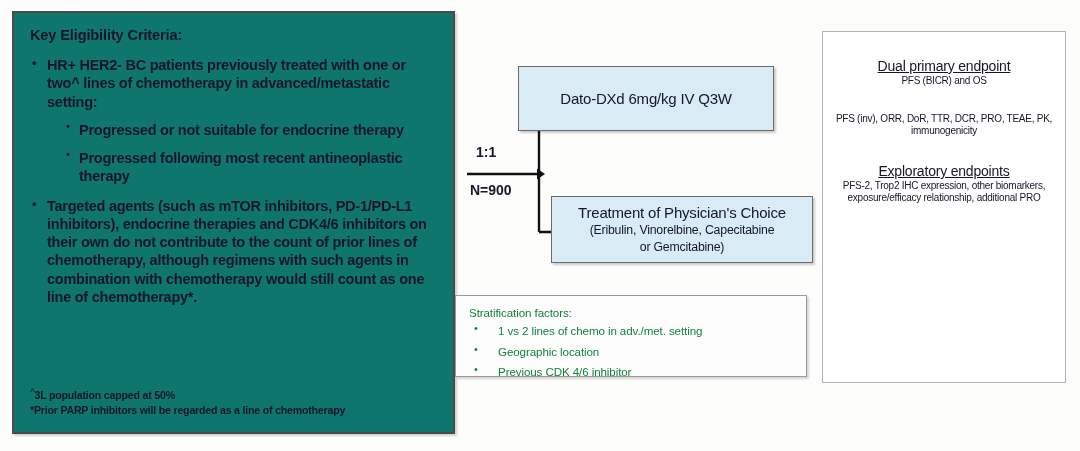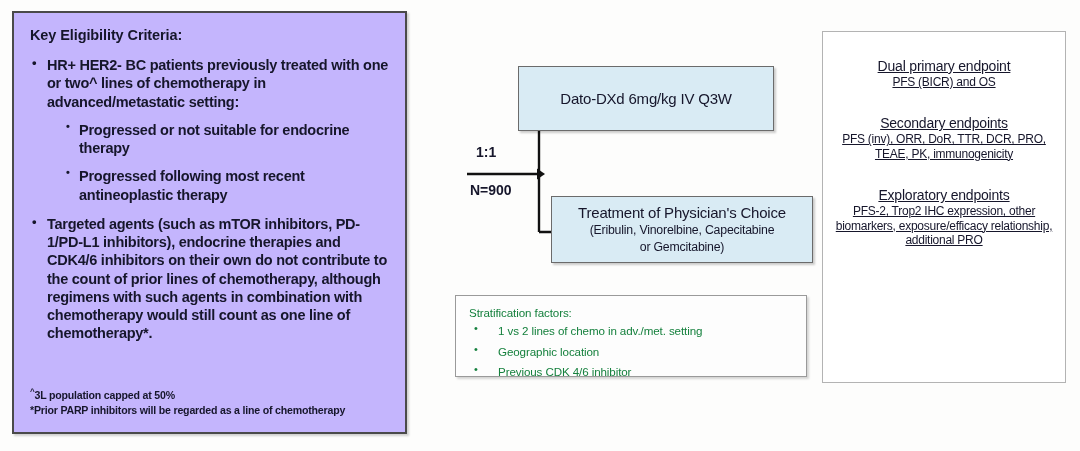--- a/index.html
+++ b/index.html
@@ -15,24 +15,24 @@
     font-family: "Liberation Sans", sans-serif;
     color: #16162b;
     overflow: hidden;
   }
 
   
   #eligibility-box {
     position: absolute;
     left: 12px;
     top: 11px;
-    width: 395px;
+    width: 443px;
     height: 423px;
     border: 2px solid #4a4a4a;
-    background: #c4b5fd;
+    background: #0f766e;
     box-sizing: border-box;
     box-shadow: 2px 2px 2px rgba(0,0,0,0.18);
     padding: 14px 14px 6px 16px;
   }
   .elig-title {
     font-size: 14.5px;
     font-weight: bold;
     letter-spacing: -0.1px;
     margin-bottom: 13px;
   }
@@ -205,24 +205,23 @@
     text-align: center;
   }
   .ep-group { margin-bottom: 26px; }
   .ep-heading {
     font-size: 14px;
     text-decoration: underline;
     letter-spacing: -0.2px;
     margin-bottom: 1px;
   }
   .ep-body {
-    font-size: 12px;
+    font-size: 10px;
     line-height: 1.2;
     letter-spacing: -0.25px;
-    text-decoration: underline;
   }
 </style>
 </head>
 <body>
 
 <div id="page">
 
   <div id="eligibility-box">
     <div class="elig-title">Key Eligibility Criteria:</div>
 
@@ -279,21 +278,20 @@
       <li>Previous CDK 4/6 inhibitor</li>
     </ul>
   </div>
 
   <div id="endpoints-box">
     <div class="ep-group">
       <div class="ep-heading">Dual primary endpoint</div>
       <div class="ep-body">PFS (BICR) and OS</div>
     </div>
     <div class="ep-group">
-      <div class="ep-heading">Secondary endpoints</div>
       <div class="ep-body">PFS (inv), ORR, DoR, TTR, DCR, PRO, TEAE, PK, immunogenicity</div>
     </div>
     <div class="ep-group">
       <div class="ep-heading">Exploratory endpoints</div>
       <div class="ep-body">PFS-2, Trop2 IHC expression, other biomarkers, exposure/efficacy relationship, additional PRO</div>
     </div>
   </div>
 
 </div>
 

